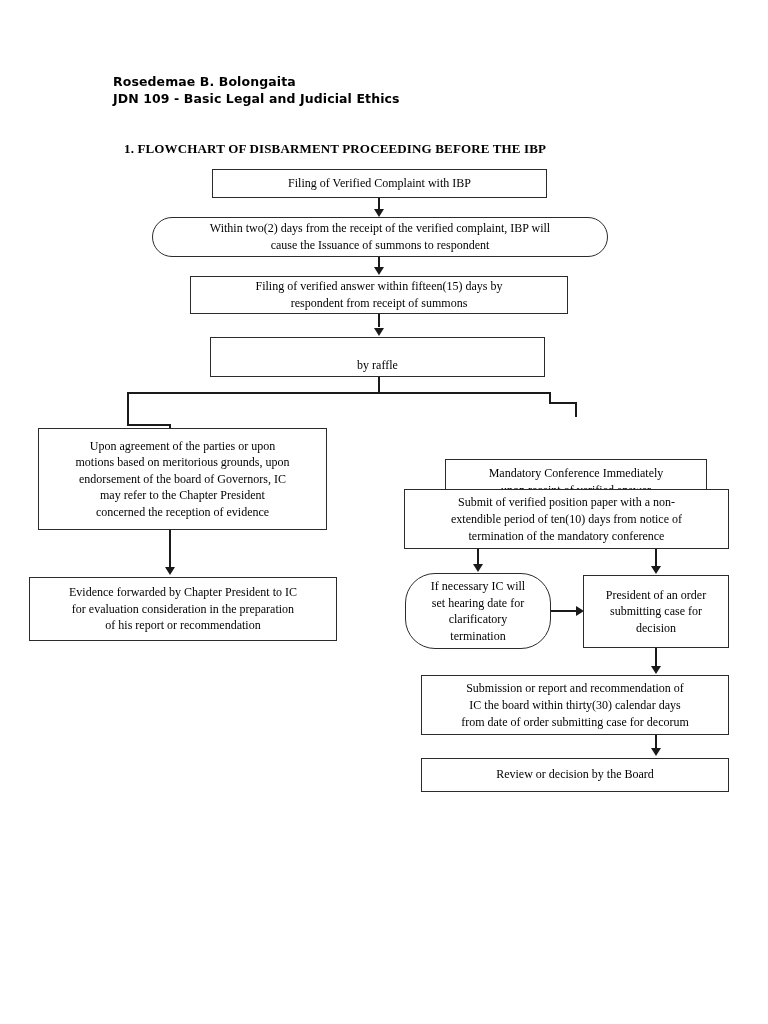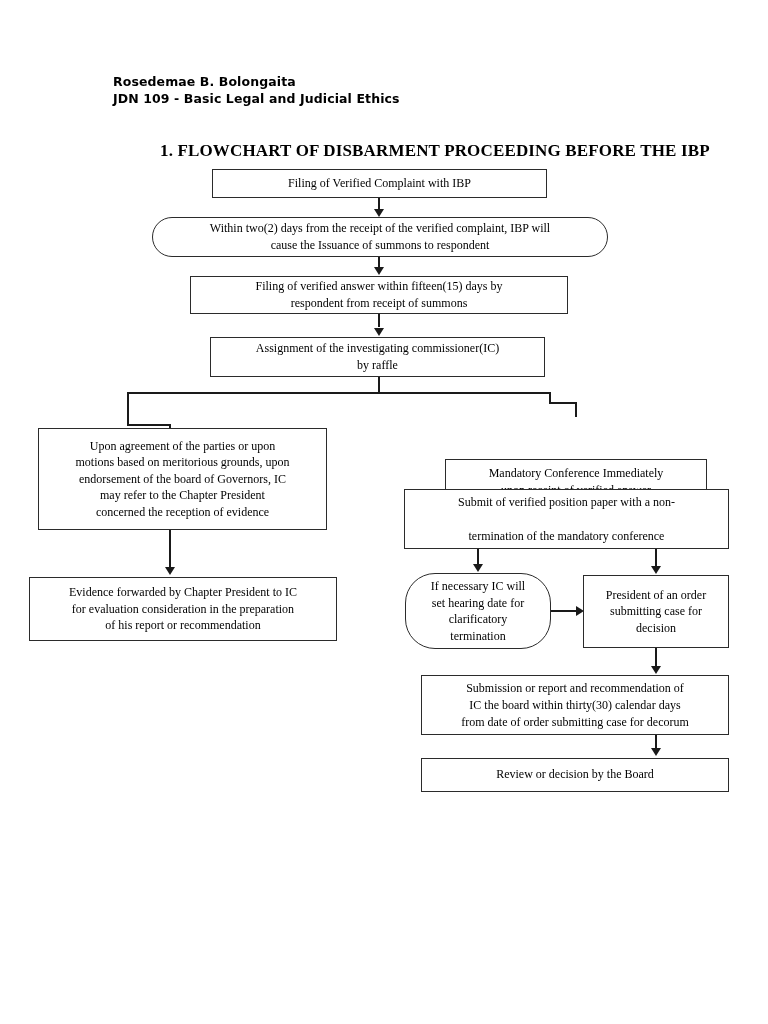--- a/index.html
+++ b/index.html
@@ -35,24 +35,23 @@
     white-space: nowrap;
   }
   .hdr div { white-space: nowrap; }
 
   .chart-title {
     position: absolute;
     left: 124px;
     top: 141px;
     font-family: "Liberation Serif", serif;
     font-weight: bold;
-    font-size: 17px;
+    font-size: 13px;
     letter-spacing: 0.15px;
     white-space: nowrap;
-    margin-left: 36px;
   }
 
   
   .node {
     position: absolute;
     box-sizing: border-box;
     border: 1.4px solid #2b2b2b;
     background: #ffffff;
     display: flex;
     align-items: center;
@@ -161,21 +160,21 @@
   </div>
 
   <div class="node thick" style="left:190px; top:276px; width:378px; height:38px; line-height:17px;">
     <span class="txt">
       <span>Filing of verified answer within fifteen(15) days by</span><br><span>respondent from receipt of summons</span>
     </span>
   </div>
 
   <div class="node" style="left:210px; top:337px; width:335px; height:40px; line-height:17px;">
     <span class="txt">
-      <span>Assignment of the investigating commissioner(IC)</span><br><span>by raffle</span>
+      <br><span>by raffle</span>
     </span>
   </div>
 
   <div class="node" style="left:38px; top:428px; width:289px; height:102px; line-height:16.5px;">
     <span class="txt">
       <span>Upon agreement of the parties or upon</span><br><span>motions based on meritorious grounds, upon</span><br><span>endorsement of the board of Governors, IC</span><br><span>may refer to the Chapter President</span><br><span>concerned the reception of evidence</span>
     </span>
   </div>
 
   <div class="node" style="left:29px; top:577px; width:308px; height:64px; line-height:16.5px;">
@@ -185,21 +184,21 @@
   </div>
 
   <div class="node" style="left:445px; top:417px; width:262px; height:46px; line-height:17px;margin-top:42px;">
     <span class="txt">
       <span>Mandatory Conference Immediately</span><br><span>upon receipt of verified answer</span>
     </span>
   </div>
 
   <div class="node thick" style="left:404px; top:489px; width:325px; height:60px; line-height:17px;">
     <span class="txt">
-      <span>Submit of verified position paper with a non-</span><br><br><span>termination of the mandatory conference</span>
+      <span>Submit of verified position paper with a non-</span><br><span>extendible period of ten(10) days from notice of</span><br><span>termination of the mandatory conference</span>
     </span>
   </div>
 
   <div class="node" style="left:405px; top:573px; width:146px; height:76px; line-height:16.5px;border-radius:30px;">
     <span class="txt">
       <span>If necessary IC will</span><br><span>set hearing date for</span><br><span>clarificatory</span><br><span>termination</span>
     </span>
   </div>
 
   <div class="node" style="left:583px; top:575px; width:146px; height:73px; line-height:16.5px;">

